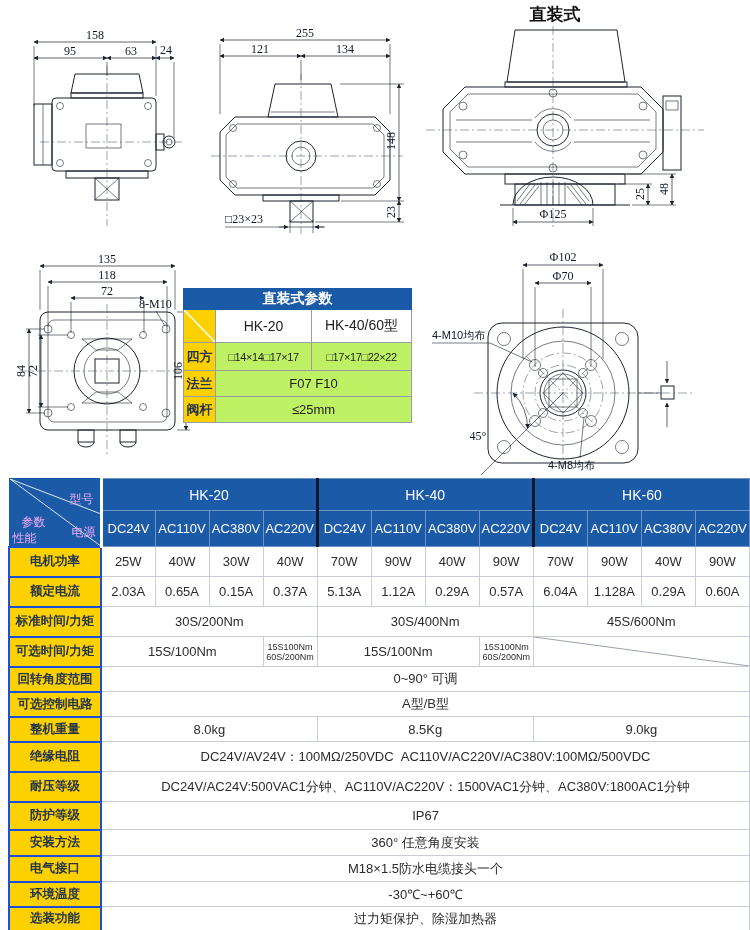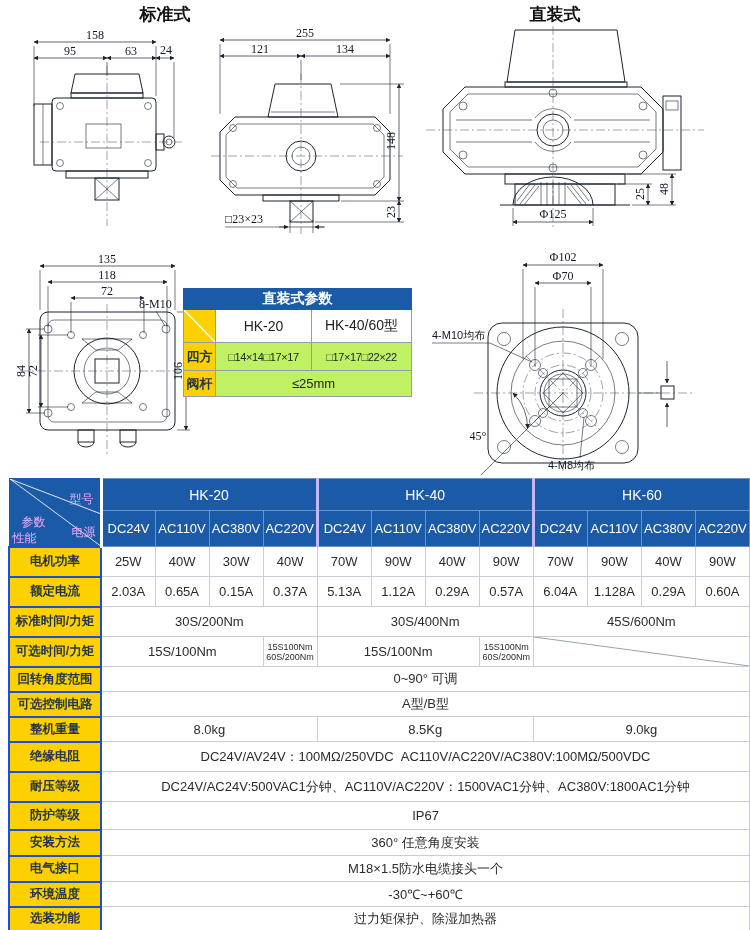--- a/index.html
+++ b/index.html
@@ -26,21 +26,21 @@
   .dt-table .sq{font-size:11px;letter-spacing:-0.4px;}
   .dt-corner{position:relative;padding:0;}
   .dt-corner svg{position:absolute;left:0;top:0;width:100%;height:100%;display:block;}
   
   .spec-wrap{position:absolute;left:0;top:478px;width:750px;padding-left:8px;box-sizing:border-box;}
   .spec{border-collapse:collapse;table-layout:fixed;width:742px;}
   .spec td{text-align:center;vertical-align:middle;overflow:hidden;padding:0;}
   .spec .hd{background:#1b5aa6;color:#fff;border:1px solid #6e92c4;}
   .spec .model{font-size:14px;}
   .spec .volt{font-size:13px;}
-  .spec .gs{border-left:3px solid #c4b5fd;}
+  .spec .gs{border-left:3px solid #0f172a;}
   .spec .corner{background:#1b5aa6;border:1px solid #1b5aa6;border-right:3px solid #fff;position:relative;padding:0;}
   .spec .corner svg{position:absolute;left:0;top:0;width:100%;height:100%;display:block;}
   .spec .corner .cl-lab{position:absolute;color:#f0abfc;font-size:12px;line-height:12px;margin-top:11px;}
   .spec .lbl{background:#fdd100;color:#23344d;font-weight:bold;font-size:12.5px;border:2px solid #1d4ed8;}
   .spec .dc{background:#fff;border:1px solid #c9ced6;font-size:13px;color:#2b2b2b;}
   .spec .sm{font-size:9px;line-height:10px;margin-top:45px;}
   .slash-cell{position:relative;padding:0;}
   .slash-cell svg{position:absolute;left:0;top:0;width:100%;height:100%;display:block;}
 </style>
 </head>
@@ -49,21 +49,20 @@
 <div class="page">
 
   <svg width="0" height="0" style="position:absolute" aria-hidden="true">
     <defs>
       <marker id="arr" viewBox="0 0 10 10" refX="9" refY="5" markerWidth="7" markerHeight="7" orient="auto-start-reverse">
         <path d="M0,0 L10,5 L0,10 z" fill="#1c2430"></path>
       </marker>
     </defs>
   </svg>
 
-  <div class="sec-title" style="left:95px;top:3px;width:140px">标准式</div>
   <div class="sec-title" style="left:485px;top:3px;width:140px">直装式</div>
 
   <div class="abs" style="left:16px;top:26px">
     <svg width="190" height="210" viewBox="0 0 190 210">
       <line class="th" x1="18" y1="20" x2="18" y2="80"></line>
         <line class="th" x1="140" y1="20" x2="140" y2="70"></line>
       <line class="th" x1="91" y1="36" x2="91" y2="50"></line>
         <line class="th" x1="158" y1="36" x2="158" y2="112"></line>
       <line class="dm ar" x1="18" y1="16" x2="140" y2="16"></line>
       <line class="dm ar" x1="18" y1="32" x2="91" y2="32"></line>
@@ -262,20 +261,24 @@
         </td>
         <td class="hdr">HK-20</td>
         <td class="hdr">HK-40/60型</td>
       </tr>
       <tr style="height:28px">
         <td class="ylw">四方</td>
         <td class="val sq">□14×14□17×17</td>
         <td class="val sq">□17×17□22×22</td>
       </tr>
       <tr style="height:26px">
+        <td class="ylw">法兰</td>
+        <td class="val" colspan="2">F07 F10</td>
+      </tr>
+      <tr style="height:26px">
         <td class="ylw">阀杆</td>
         <td class="val" colspan="2">≤25mm</td>
       </tr>
     </tbody>
       </table>
   </div>
 
   <div class="abs" style="left:428px;top:243px">
     <svg width="270" height="232" viewBox="0 0 270 232">
       <line class="th" x1="95" y1="26" x2="95" y2="116"></line>

